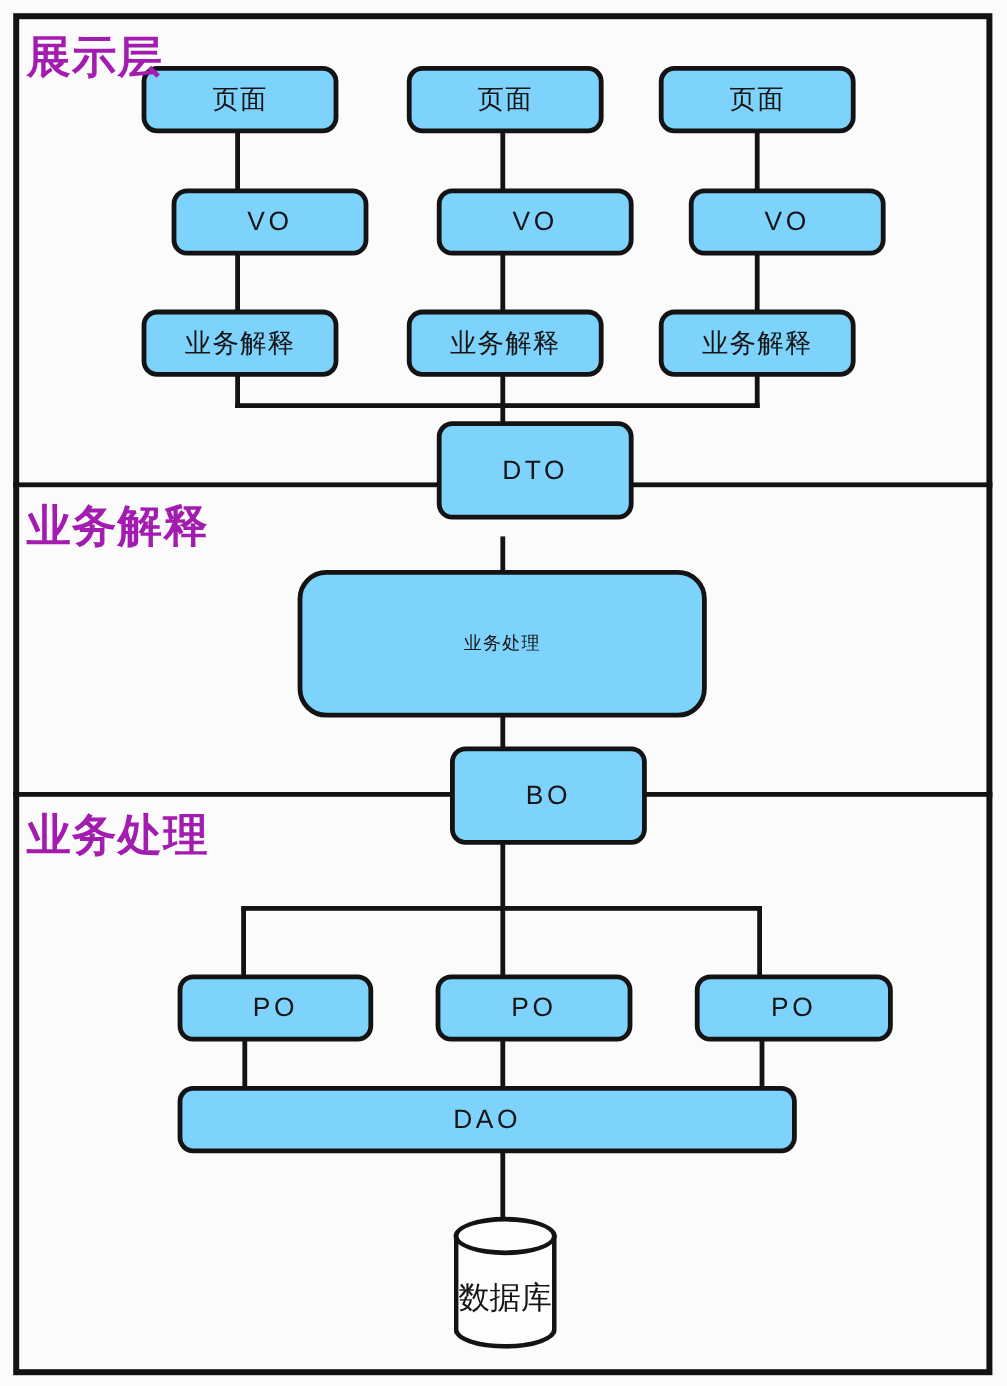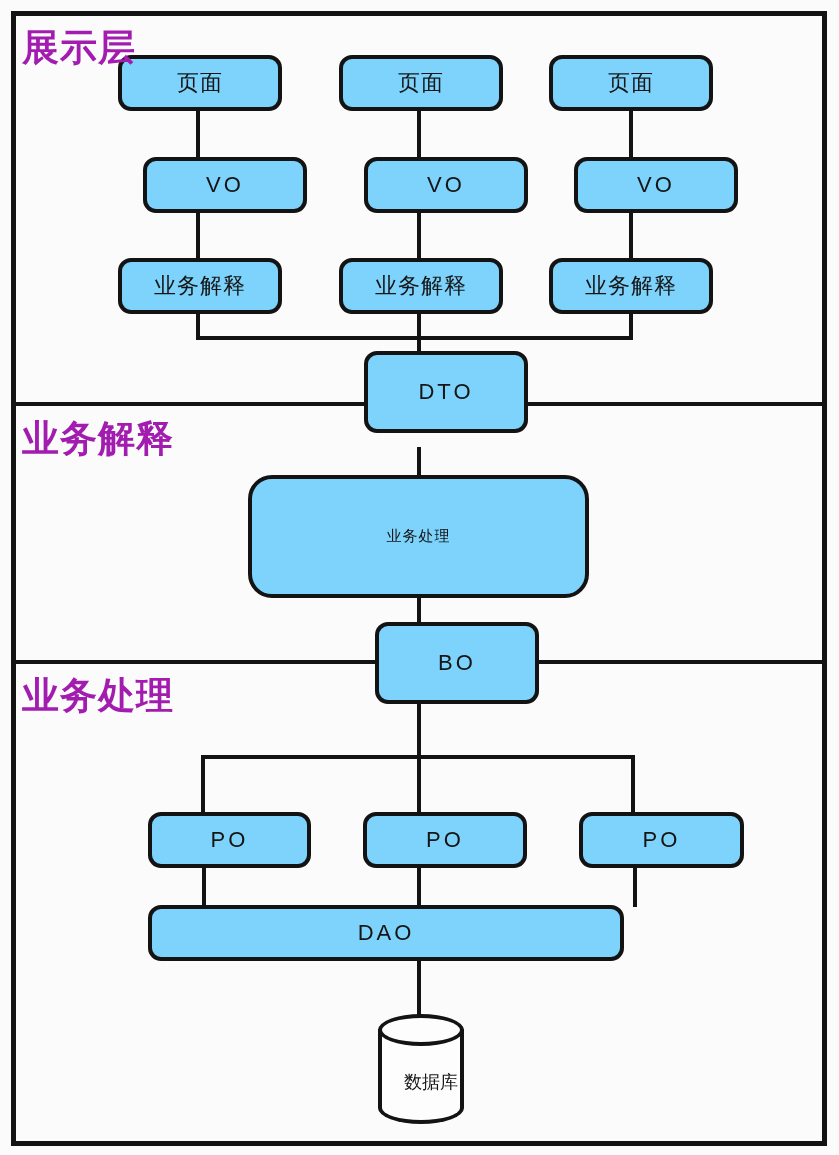--- a/index.html
+++ b/index.html
@@ -33,21 +33,21 @@
   .cyl-body{
     position:absolute;left:0;top:15px;width:86px;height:95px;box-sizing:border-box;
     border:4px solid #131313;border-top:none;background:#fdfdfd;
     border-radius:0 0 43px 43px / 0 0 16px 16px;
     display:flex;align-items:center;justify-content:center;
   }
   .cyl-top{
     position:absolute;left:0;top:0;width:86px;height:32px;box-sizing:border-box;
     border:4px solid #131313;border-radius:50%;background:#fdfdfd;
   }
-  .cyl-label{font-size:18px;font-weight:500;margin-top:14px;letter-spacing:0;margin-left:20px;}
+  .cyl-label{font-size:26px;font-weight:500;margin-top:14px;letter-spacing:0;}
 </style>
 </head>
 <body>
 
 <div class="frame"></div>
 
 <div class="divider" style="top:402px;"></div>
 <div class="divider" style="top:660px;"></div>
 
 <div class="layer-label" style="left:22px;top:23px;">展示层</div>
@@ -95,20 +95,20 @@
 <div class="node" style="left:549px;top:258px;width:164px;height:56px;">业务解释</div>
 
 <div class="node latin" style="left:339px;top:351px;width:164px;height:82px;">DTO</div>
 <div class="node big" style="left:248px;top:475px;width:341px;height:123px;">业务处理</div>
 <div class="node latin" style="left:350px;top:622px;width:164px;height:82px;">BO</div>
 
 <div class="node latin" style="left:123px;top:812px;width:163px;height:56px;">PO</div>
 <div class="node latin" style="left:338px;top:812px;width:164px;height:56px;">PO</div>
 <div class="node latin" style="left:554px;top:812px;width:165px;height:56px;">PO</div>
 
-<div class="node latin" style="left:123px;top:905px;width:476px;height:56px;">DAO</div>
+<div class="node latin" style="left:123px;top:905px;width:516px;height:56px;">DAO</div>
 
 <div class="cylinder">
   <div class="cyl-body">
     <span class="cyl-label">数据库</span>
   </div>
   <div class="cyl-top"></div>
 </div>
 
 </body></html>

